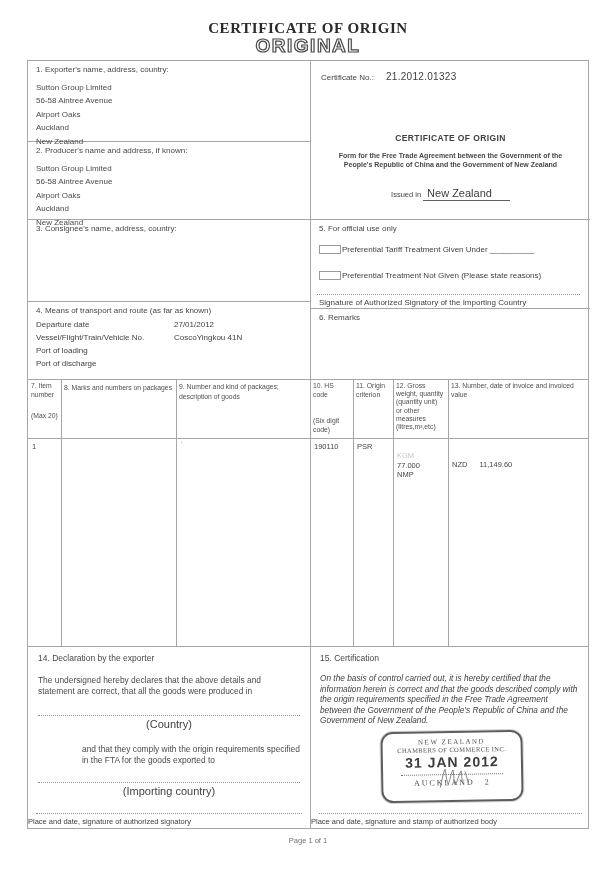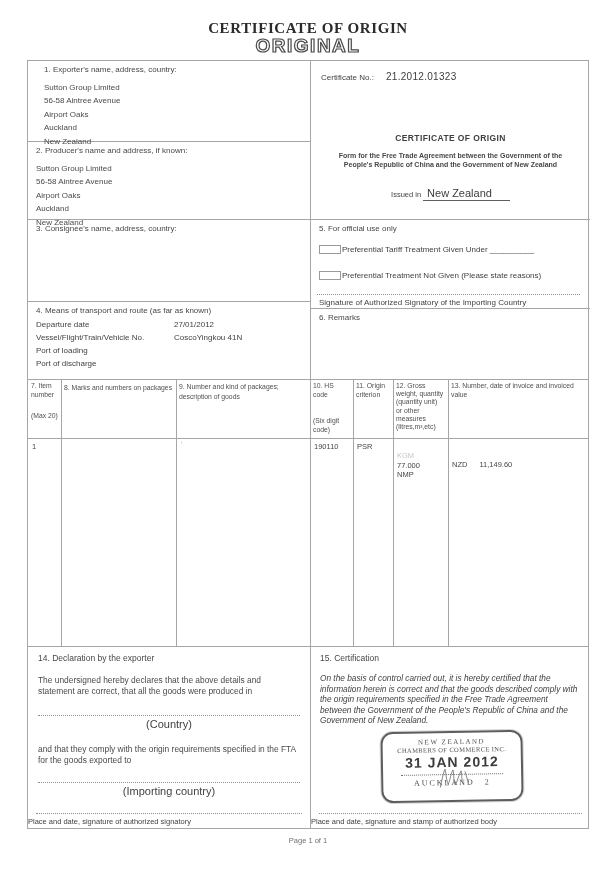--- a/index.html
+++ b/index.html
@@ -98,21 +98,21 @@
     <div class="line" style="left:0; top:318px; width:100%; height:1px;"></div>
     <div class="line" style="left:0; top:377px; width:100%; height:1px;"></div>
     <div class="line" style="left:0; top:585px; width:100%; height:1px;"></div>
 
     <div class="line" style="left:33px; top:318px; width:1px; height:267px;"></div>
     <div class="line" style="left:148px; top:318px; width:1px; height:267px;"></div>
     <div class="line" style="left:325px; top:318px; width:1px; height:267px;"></div>
     <div class="line" style="left:365px; top:318px; width:1px; height:267px;"></div>
     <div class="line" style="left:420px; top:318px; width:1px; height:267px;"></div>
 
-    <div class="box" style="left:0; top:0; width:282px; height:80px; padding:4px 8px;margin-left:8px;">
+    <div class="box" style="left:0; top:0; width:282px; height:80px; padding:4px 8px;">
       <div class="box-label">1. Exporter's name, address, country:</div>
       <div class="addr-lines">
         <div>Sutton Group Limited</div>
         <div>56-58 Aintree Avenue</div>
         <div>Airport Oaks</div>
         <div>Auckland</div>
         <div>New Zealand</div>
       </div>
     </div>
 
@@ -212,21 +212,21 @@
     </div>
     <div class="td" style="left:424px; top:399px;">
       <span>NZD</span><span style="margin-left:12px;">11,149.60</span>
     </div>
 
     <div class="box" style="left:0; top:586px; width:282px; height:183px; padding:6px 10px;">
       <div class="box-label" style="font-size:8.5px;">14. Declaration by the exporter</div>
       <div class="para" style="margin-top:12px;">The undersigned hereby declares that the above details and statement are correct, that all the goods were produced in</div>
       <div class="dotted" style="margin-top:18px;"></div>
       <div class="note-center">(Country)</div>
-      <div class="para" style="margin-top:14px;">and that they comply with the origin requirements specified in the FTA for the goods exported to</div>
+      <div class="para" style="margin-top:14px;margin-left:44px;">and that they comply with the origin requirements specified in the FTA for the goods exported to</div>
       <div class="dotted" style="margin-top:16px;"></div>
       <div class="note-center">(Importing country)</div>
       <div class="dotted bottom-sign-line"></div>
       <div class="bottom-sign-label">Place and date, signature of authorized signatory</div>
     </div>
 
     <div class="box" style="left:283px; top:586px; width:279px; height:183px; padding:6px 9px;">
       <div class="box-label" style="font-size:8.5px;">15. Certification</div>
       <div class="cert-para" style="margin-top:10px;">On the basis of control carried out, it is hereby certified that the information herein is correct and that the goods described comply with the origin requirements specified in the Free Trade Agreement between the Government of the People's Republic of China and the Government of New Zealand.</div>
 

